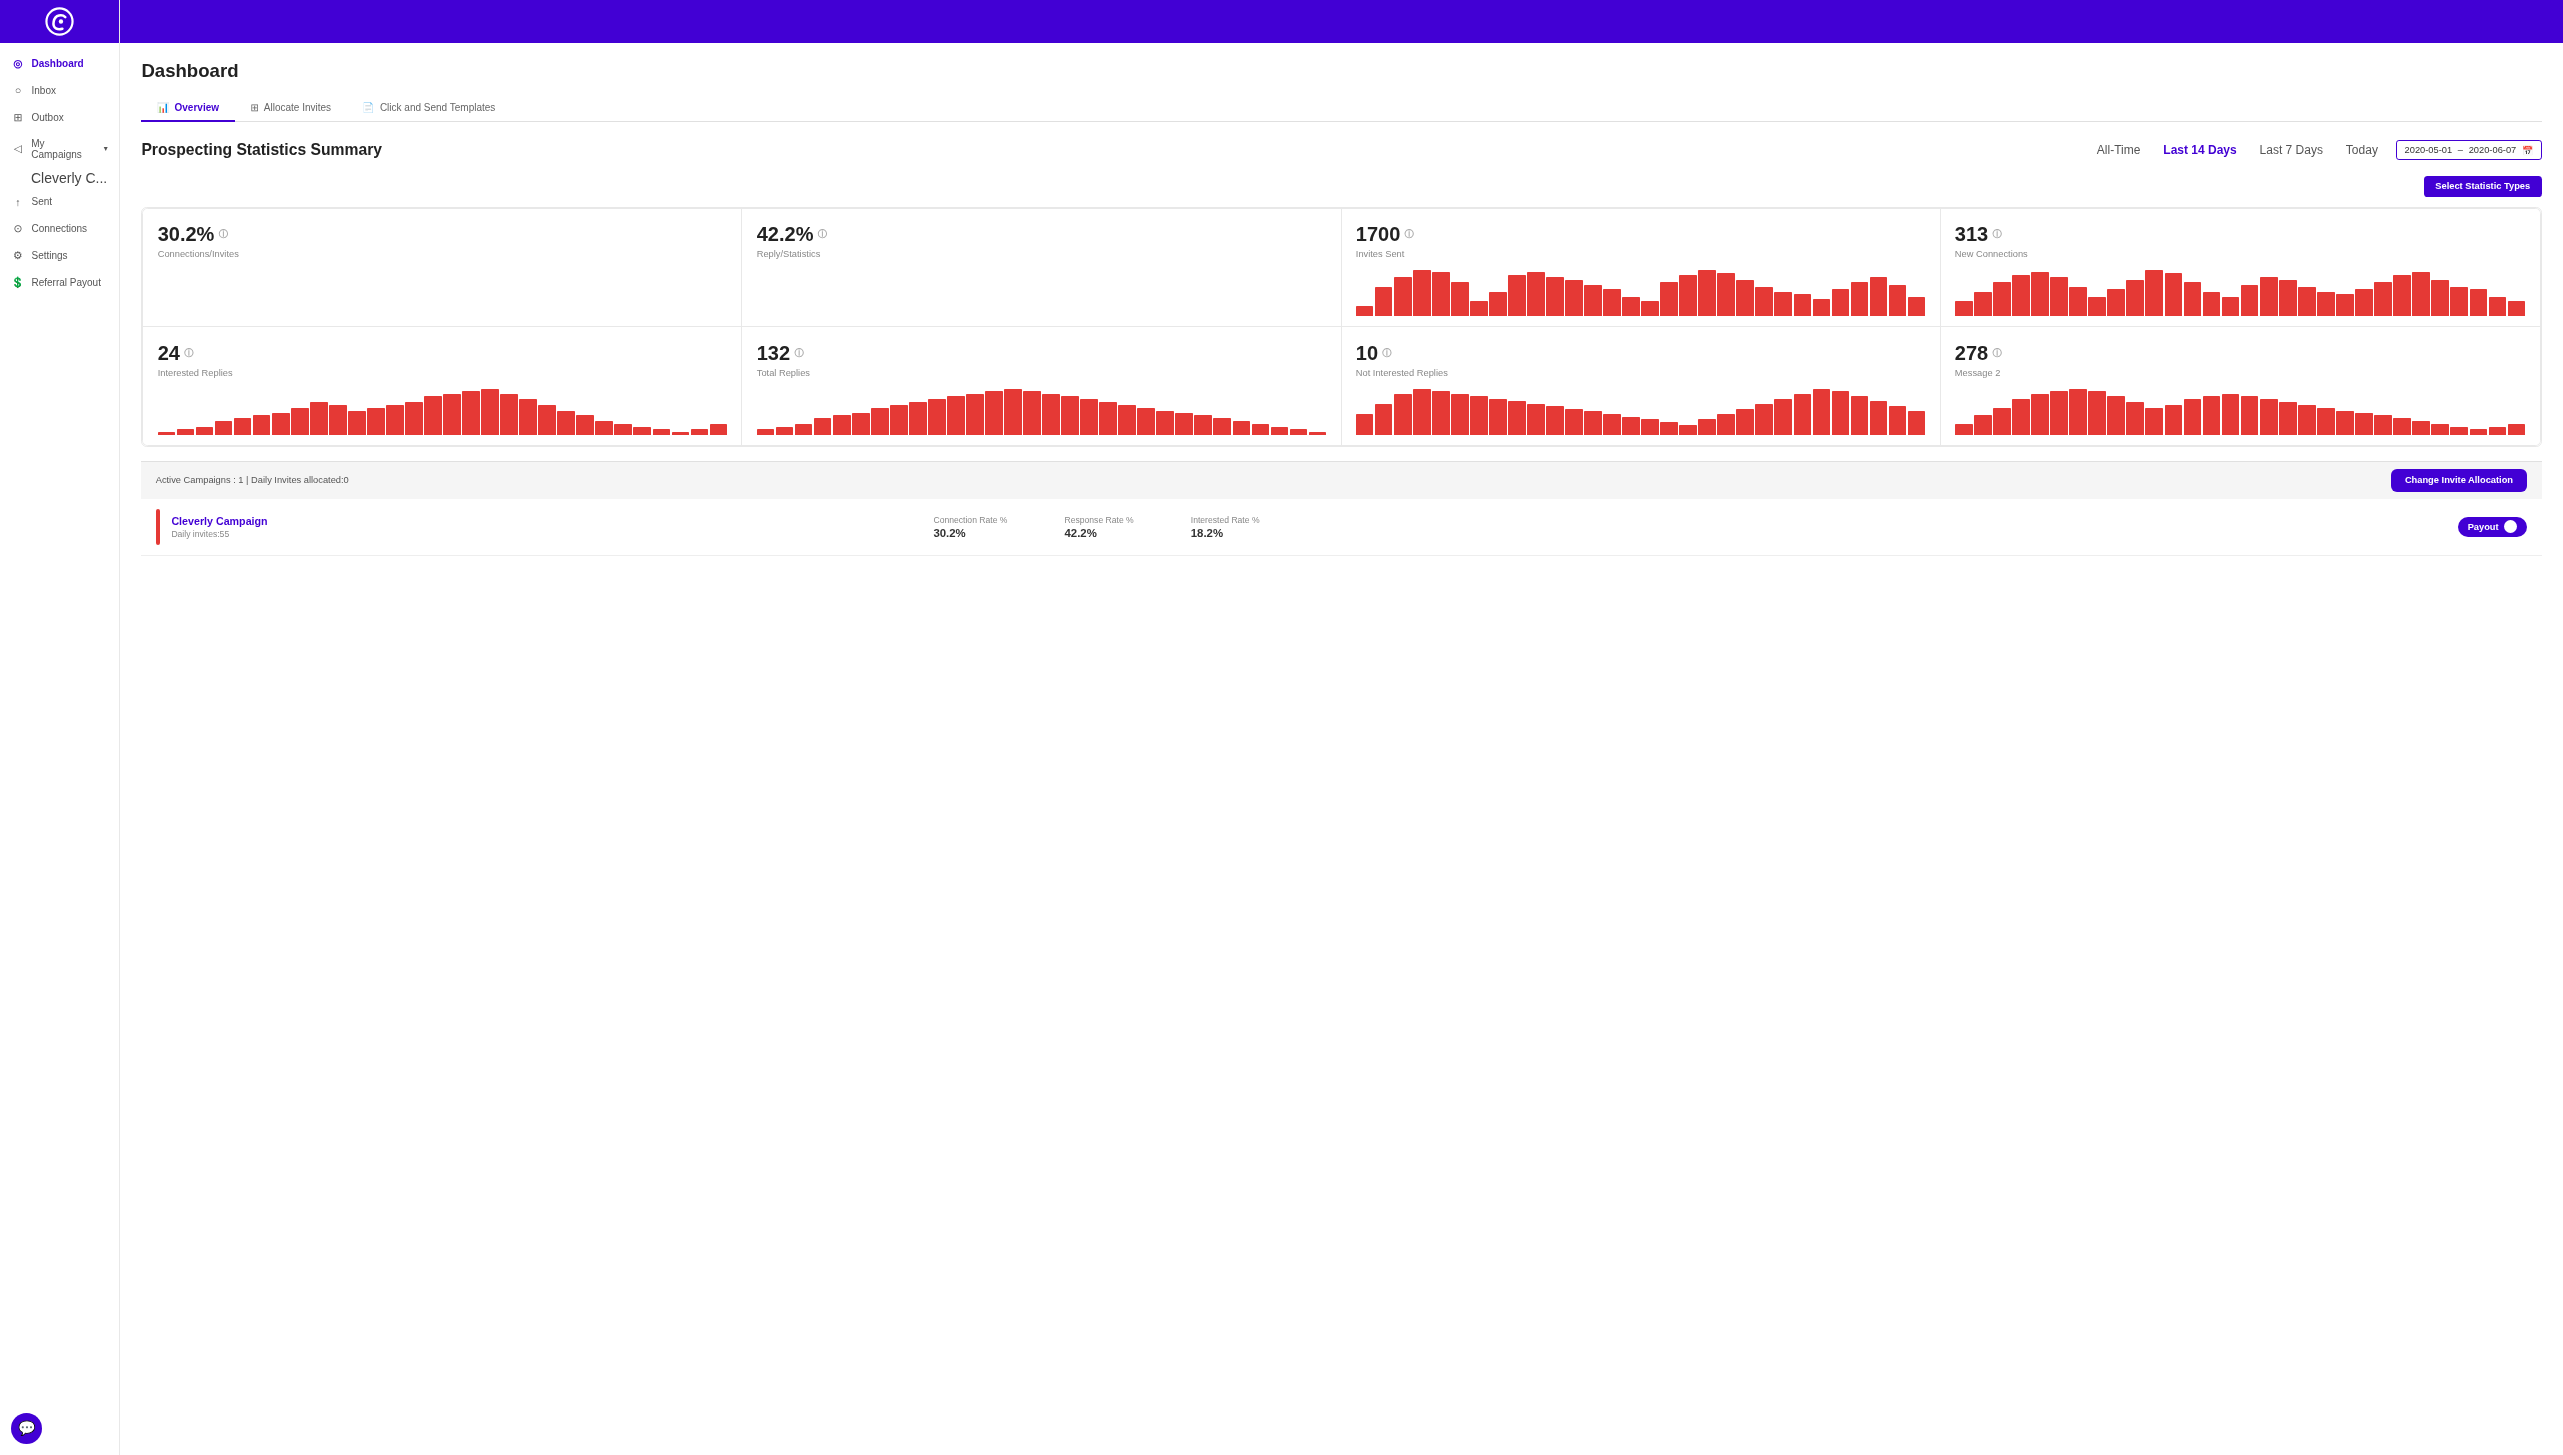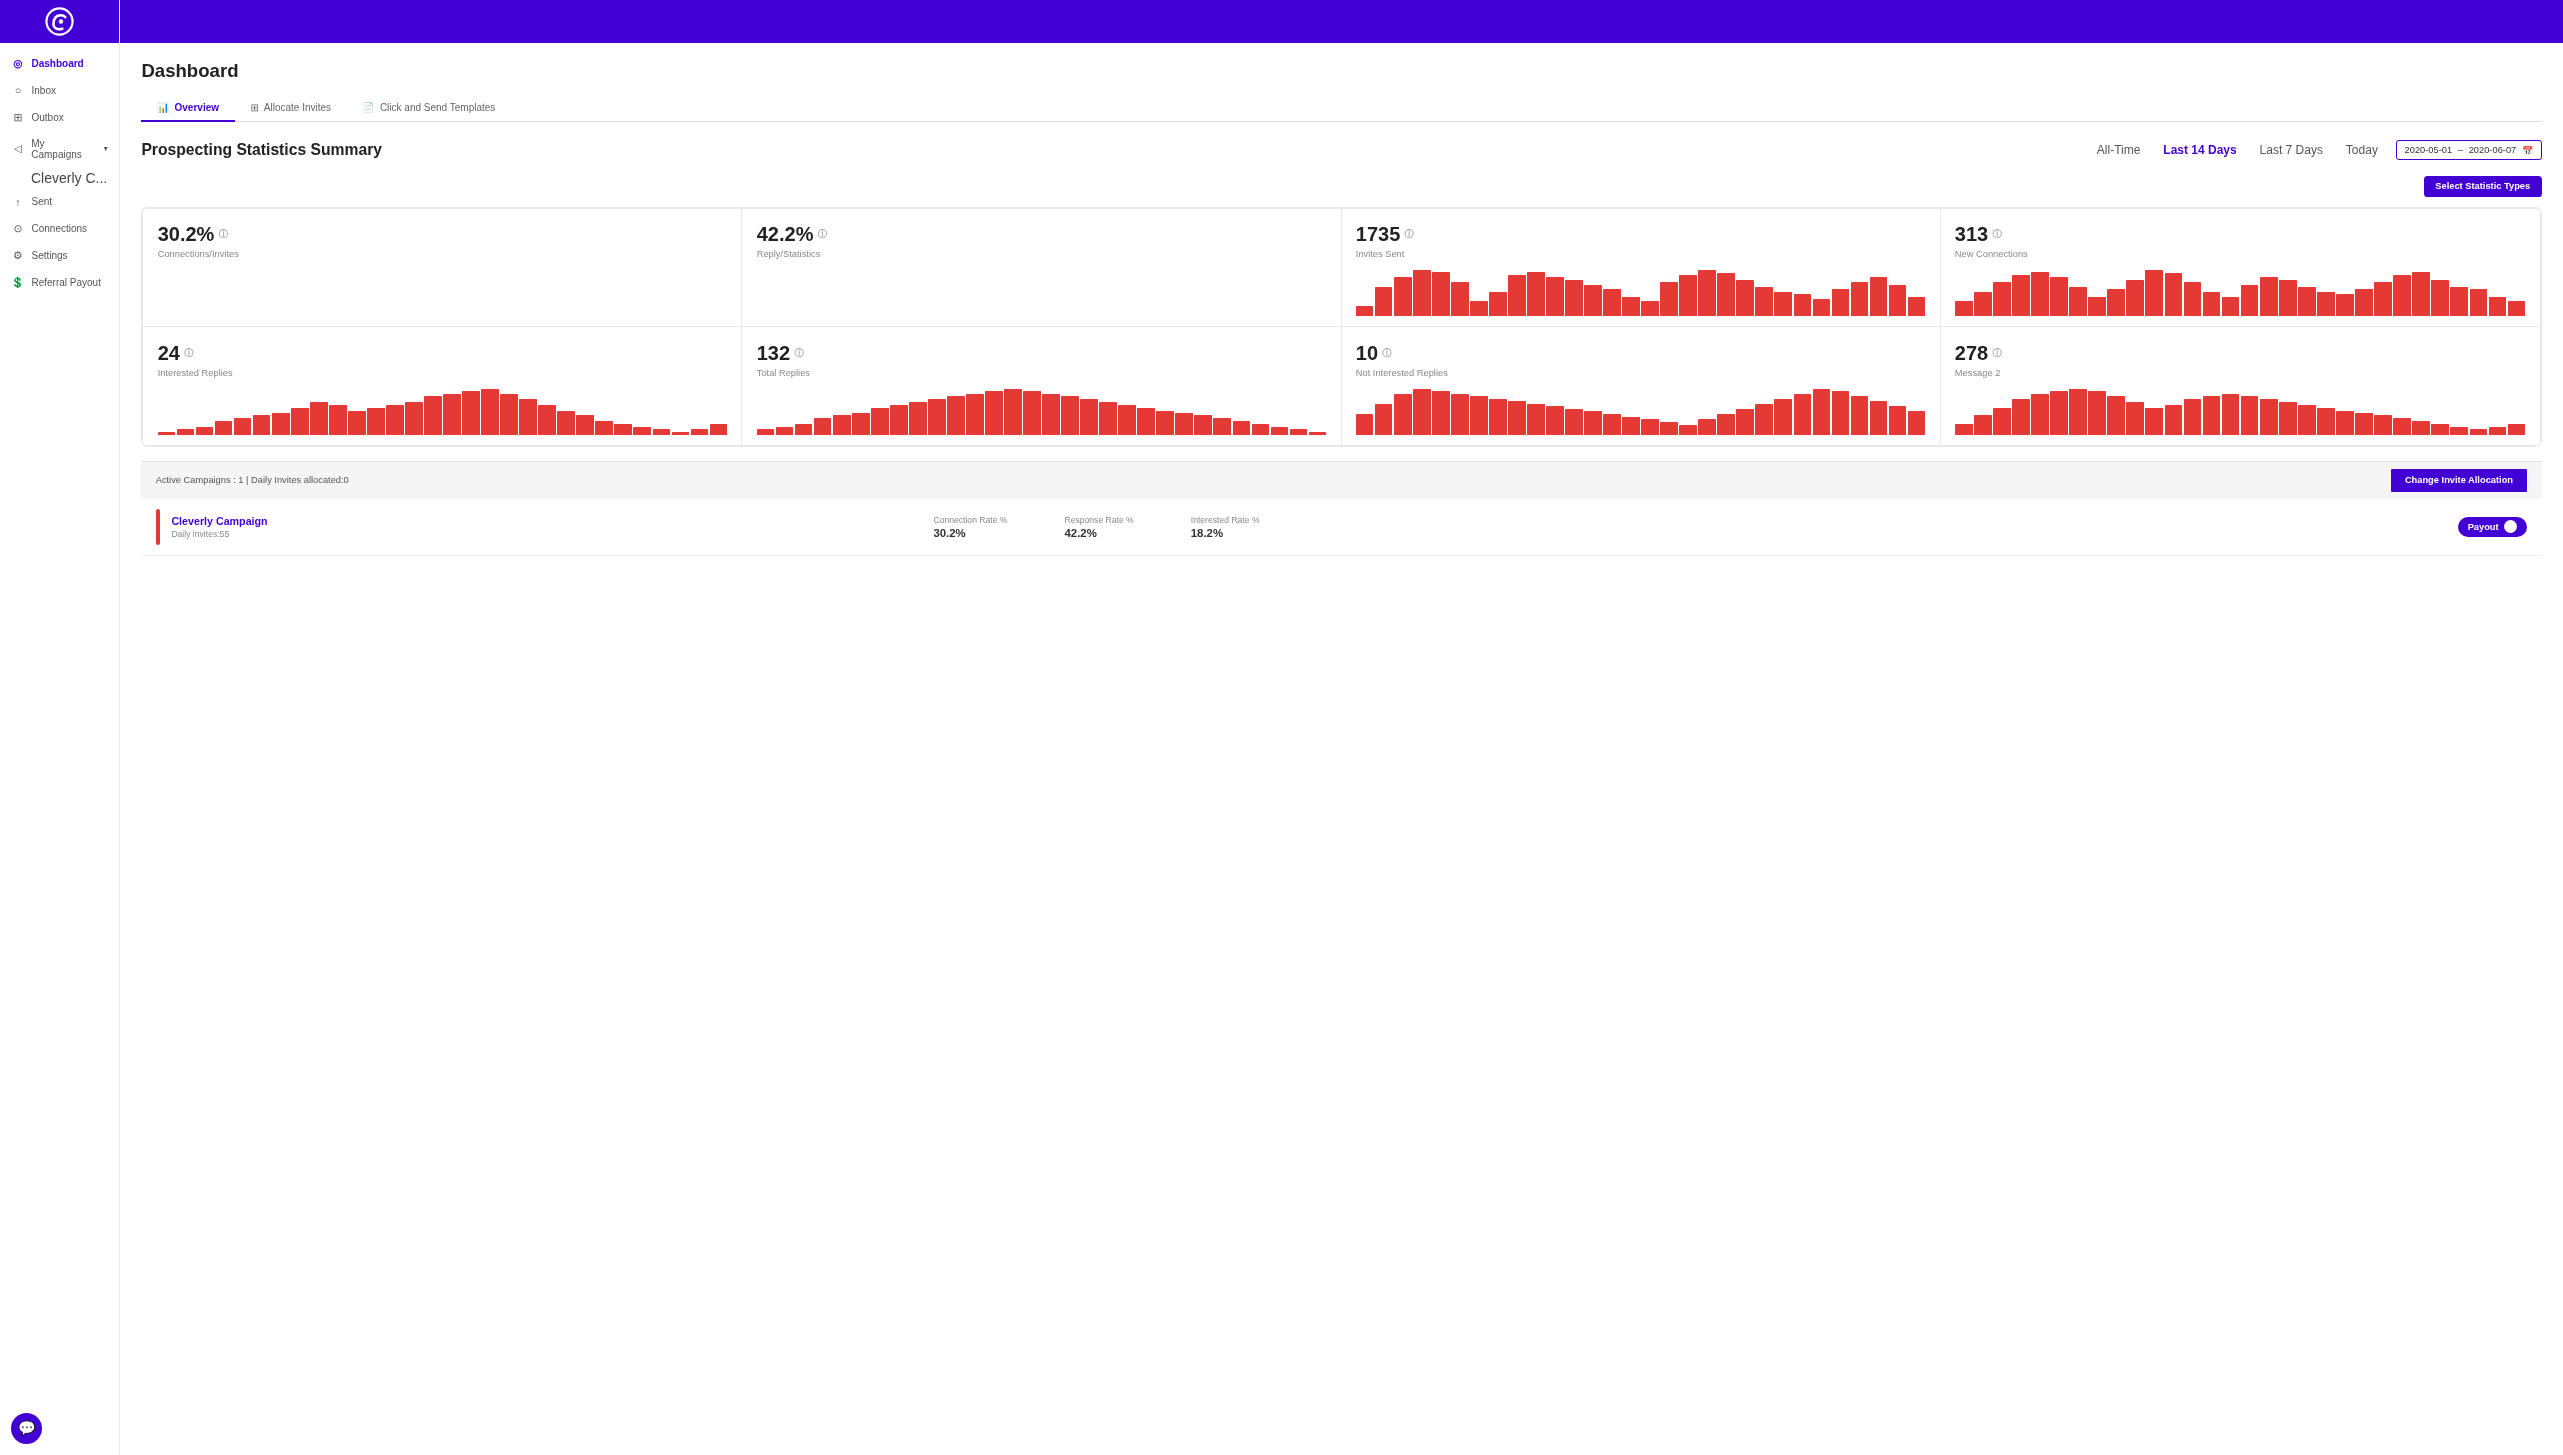--- a/index.html
+++ b/index.html
@@ -164,21 +164,21 @@
       display: flex;
       align-items: center;
       justify-content: space-between;
     }
     .campaign-footer-text { font-size: 9.3px; color: #555; }
     .change-alloc-btn {
       background: #4200d4;
       color: white;
       border: none;
       padding: 6.4px 14.3px;
-      border-radius: 1px;
+      border-radius: 6px;
       font-size: 9.3px;
       cursor: pointer;
       font-weight: 600;
     }
 
     
     .campaign-row {
       display: flex;
       align-items: center;
       padding: 10px 14.3px;
@@ -330,21 +330,21 @@
           <div class="stat-card">
     <div class="stat-number">
       <span>42.2%</span>
       <span class="info-icon">ⓘ</span>
     </div>
     <div class="stat-label">Reply/Statistics</div>
 
   </div>
           <div class="stat-card">
     <div class="stat-number">
-      <span>1735</span>
+      <span>1700</span>
       <span class="info-icon">ⓘ</span>
     </div>
     <div class="stat-label">Invites Sent</div>
     <div class="bar-chart">
               <div class="bar" style="height:10px"></div>
               <div class="bar" style="height:29px"></div>
               <div class="bar" style="height:39px"></div>
               <div class="bar" style="height:46px"></div>
               <div class="bar" style="height:44px"></div>
               <div class="bar" style="height:34px"></div>

